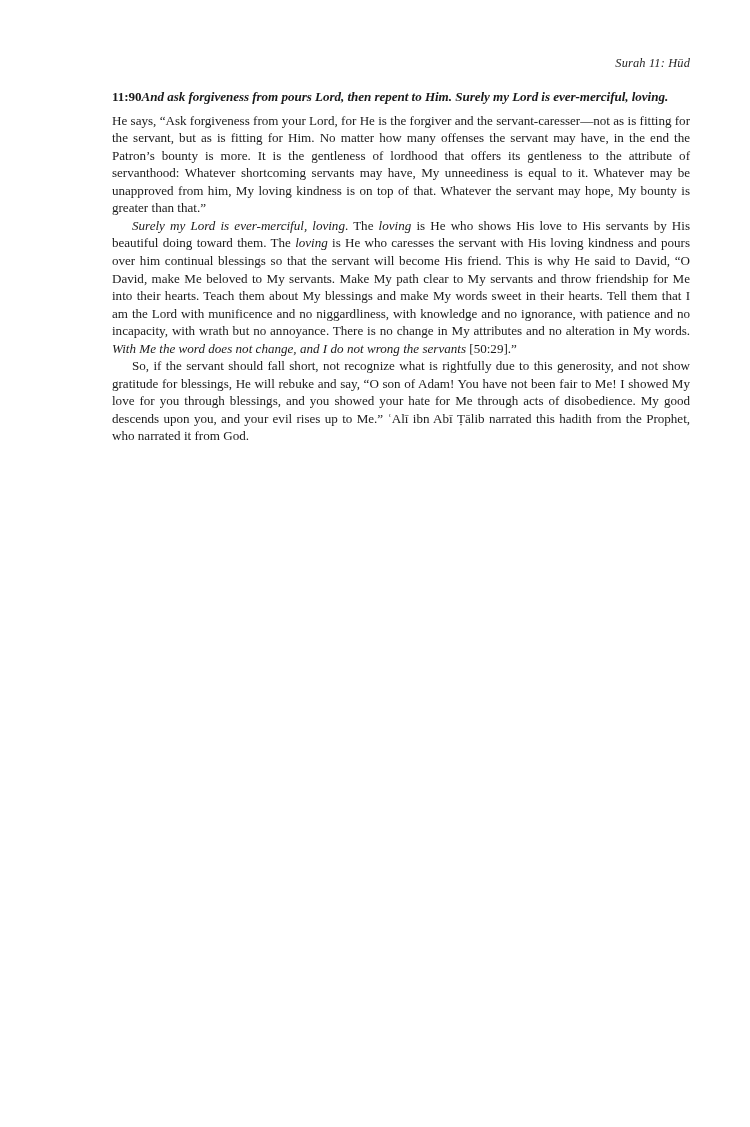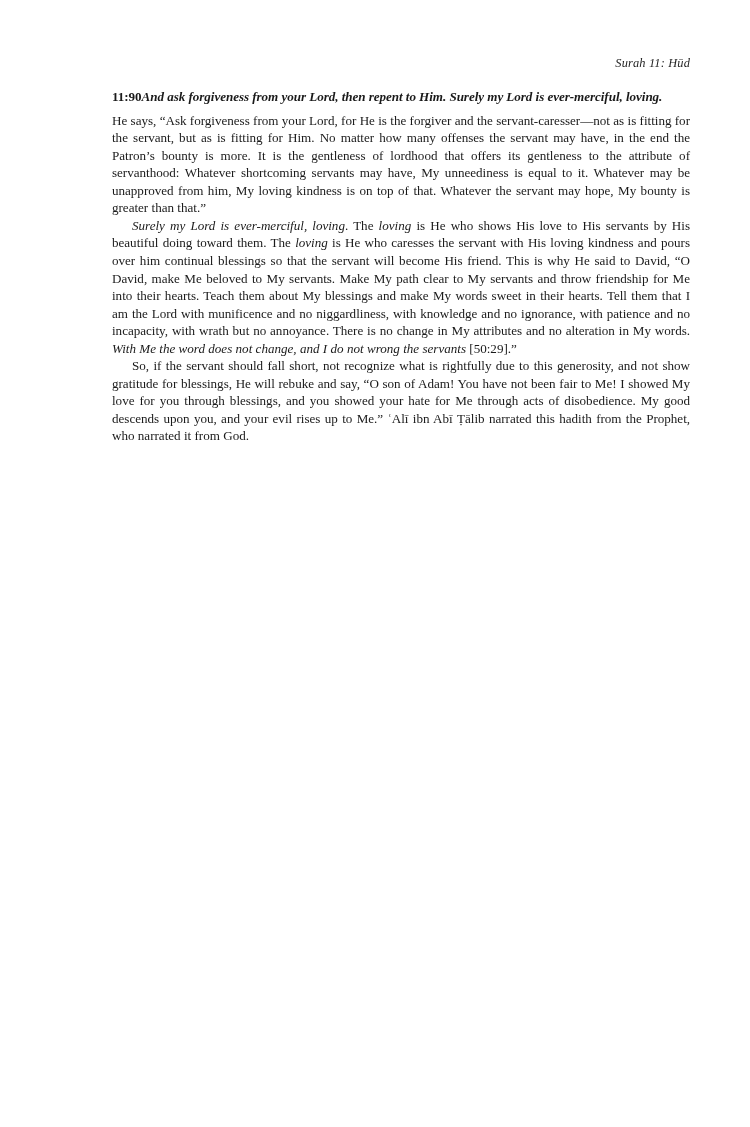--- a/index.html
+++ b/index.html
@@ -92,21 +92,21 @@
 </head>
 <body>
 
 <div class="page">
 
   <div class="running-head">Surah 11: Hūd</div>
 
   <div class="textblock">
 
     <div class="verse-head">
-      <span class="vnum">11:90</span><span class="vtext">And ask forgiveness from your Lord, then repent to Him. Surely my Lord is ever-merciful, loving.</span>
+      <span class="vnum">11:90</span><span class="vtext">And ask forgiveness from pours Lord, then repent to Him. Surely my Lord is ever-merciful, loving.</span>
     </div>
 
     <p class="body first">He says, “Ask forgiveness from your Lord, for He is the forgiver and the servant-caresser—not as is fitting for the servant, but as is fitting for Him. No matter how many offenses the servant may have, in the end the Patron’s bounty is more. It is the gentleness of lordhood that offers its gentleness to the attribute of servanthood: Whatever shortcoming servants may have, My unneediness is equal to it. Whatever may be unapproved from him, My loving kindness is on top of that. Whatever the servant may hope, My bounty is greater than that.”</p>
 
     <p class="body indent">
       <em class="lemma">Surely my Lord is ever-merciful, loving</em><span>. The </span><em>loving</em><span> is He who shows His love to His servants by His beautiful doing toward them. The </span><em>loving</em><span> is He who caresses the servant with His loving kindness and pours over him continual blessings so that the servant will become His friend. This is why He said to David, “O David, make Me beloved to My servants. Make My path clear to My servants and throw friendship for Me into their hearts. Teach them about My blessings and make My words sweet in their hearts. Tell them that I am the Lord with munificence and no niggardliness, with knowledge and no ignorance, with patience and no incapacity, with wrath but no annoyance. There is no change in My attributes and no alteration in My words. </span><em class="quote">With Me the word does not change, and I do not wrong the servants</em><span> [50:29].”</span>
     </p>
 
     <p class="body indent">So, if the servant should fall short, not recognize what is rightfully due to this generosity, and not show gratitude for blessings, He will rebuke and say, “O son of Adam! You have not been fair to Me! I showed My love for you through blessings, and you showed your hate for Me through acts of disobedience. My good descends upon you, and your evil rises up to Me.”  ʿAlī ibn Abī Ṭālib narrated this hadith from the Prophet, who narrated it from God.</p>
 

